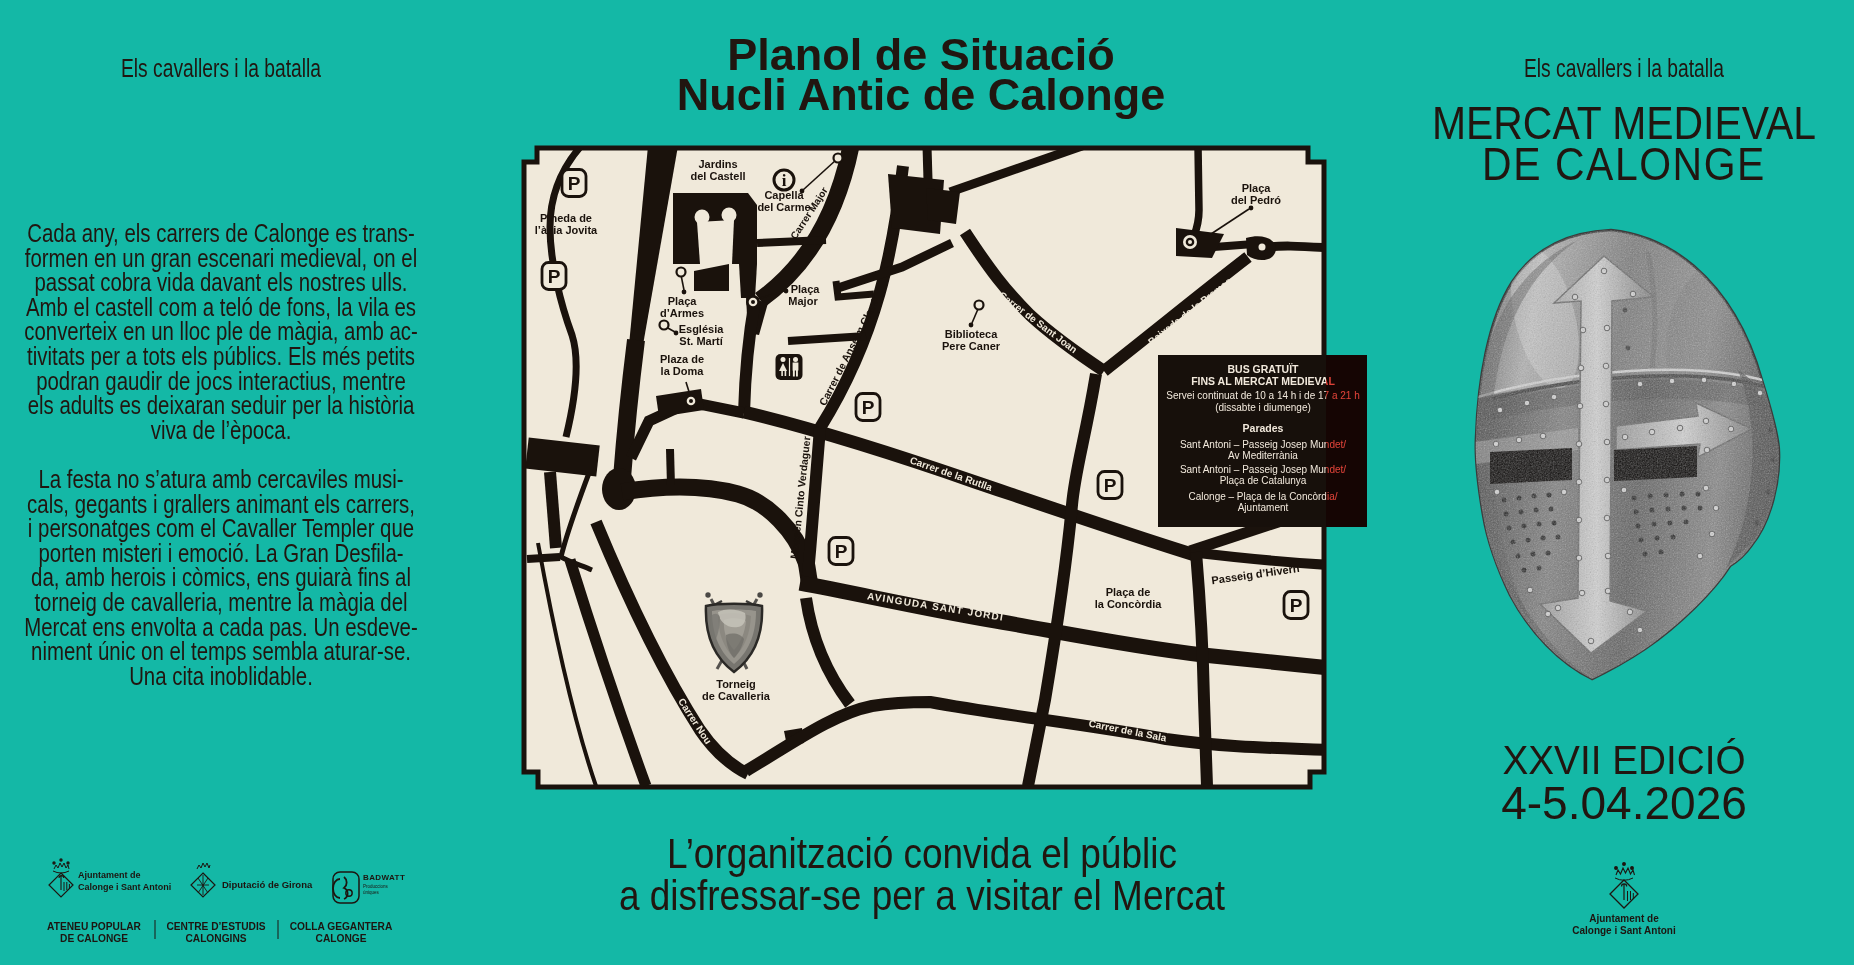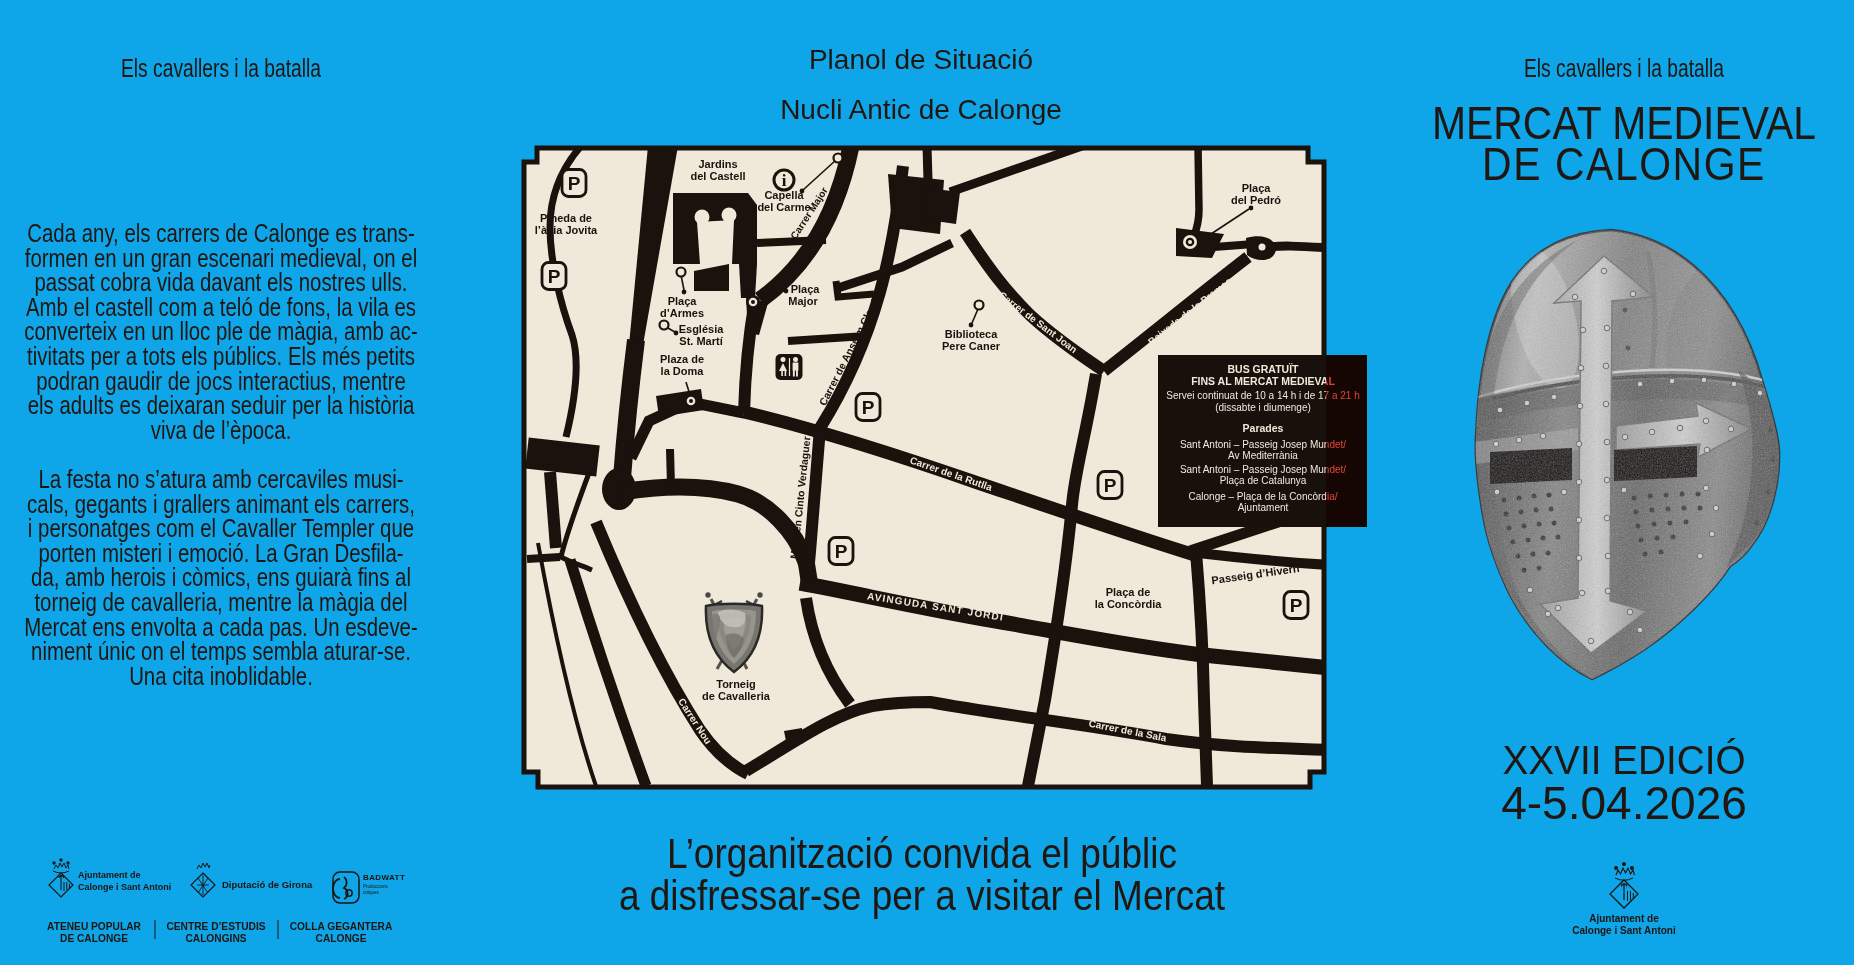--- a/index.html
+++ b/index.html
@@ -1,18 +1,18 @@
 <!DOCTYPE html>
 <html lang="ca"><head>
 <meta charset="utf-8">
 <title>Mercat Medieval de Calonge</title>
 <style>
   html,body{margin:0;padding:0;}
   body{width:1854px;height:965px;overflow:hidden;}
-  .page{position:relative;width:1854px;height:965px;background:#0ea5e9;
+  .page{position:relative;width:1854px;height:965px;background:#14b8a6;
         font-family:"Liberation Sans",sans-serif;color:#211610;overflow:hidden;}
   .abs{position:absolute;}
   .sc{position:absolute;left:50%;top:0;transform-origin:0 0;white-space:nowrap;text-align:center;}
 </style>
 </head>
 <body>
 <div class="page">
 
 <div id="kickL" class="abs" style="left:220.5px;top:56px;">
       <div class="sc" style="transform:scaleX(0.77) translateX(-50%);font-size:25px;line-height:25px;">Els cavallers i la batalla</div>
@@ -20,21 +20,21 @@
 
 <div id="p1" class="abs" style="left:221px;top:221px;">
       <div class="sc" style="transform:scaleX(0.81) translateX(-50%);font-size:25.2px;line-height:24.6px;">Cada any, els carrers de Calonge es trans-<br>formen en un gran escenari medieval, on el<br>passat cobra vida davant els nostres ulls.<br>Amb el castell com a teló de fons, la vila es<br>converteix en un lloc ple de màgia, amb ac-<br>tivitats per a tots els públics. Els més petits<br>podran gaudir de jocs interactius, mentre<br>els adults es deixaran seduir per la història<br>viva de l’època.</div>
     </div>
 
 <div id="p2" class="abs" style="left:221px;top:467px;">
       <div class="sc" style="transform:scaleX(0.81) translateX(-50%);font-size:25.2px;line-height:24.6px;">La festa no s’atura amb cercaviles musi-<br>cals, gegants i grallers animant els carrers,<br>i personatges com el Cavaller Templer que<br>porten misteri i emoció. La Gran Desfila-<br>da, amb herois i còmics, ens guiarà fins al<br>torneig de cavalleria, mentre la màgia del<br>Mercat ens envolta a cada pas. Un esdeve-<br>niment únic on el temps sembla aturar-se.<br>Una cita inoblidable.</div>
     </div>
 
 <div id="mtitle" class="abs" style="left:921px;top:35px;">
-      <div class="sc" style="transform:translateX(-50%);font-size:28px;line-height:50px;">Planol de Situació<br>Nucli Antic de Calonge</div>
+      <div class="sc" style="transform:translateX(-50%);font-size:45px;line-height:40px;font-weight:bold;">Planol de Situació<br>Nucli Antic de Calonge</div>
     </div>
 
 <div id="invite" class="abs" style="left:922px;top:833px;">
       <div class="sc" style="transform:scaleX(0.87) translateX(-50%);font-size:42.5px;line-height:41.5px;">L’organització convida el públic<br>a disfressar-se per a visitar el Mercat</div>
     </div>
 
 <div id="kickR" class="abs" style="left:1623.5px;top:56px;">
       <div class="sc" style="transform:scaleX(0.77) translateX(-50%);font-size:25px;line-height:25px;">Els cavallers i la batalla</div>
     </div>
 

